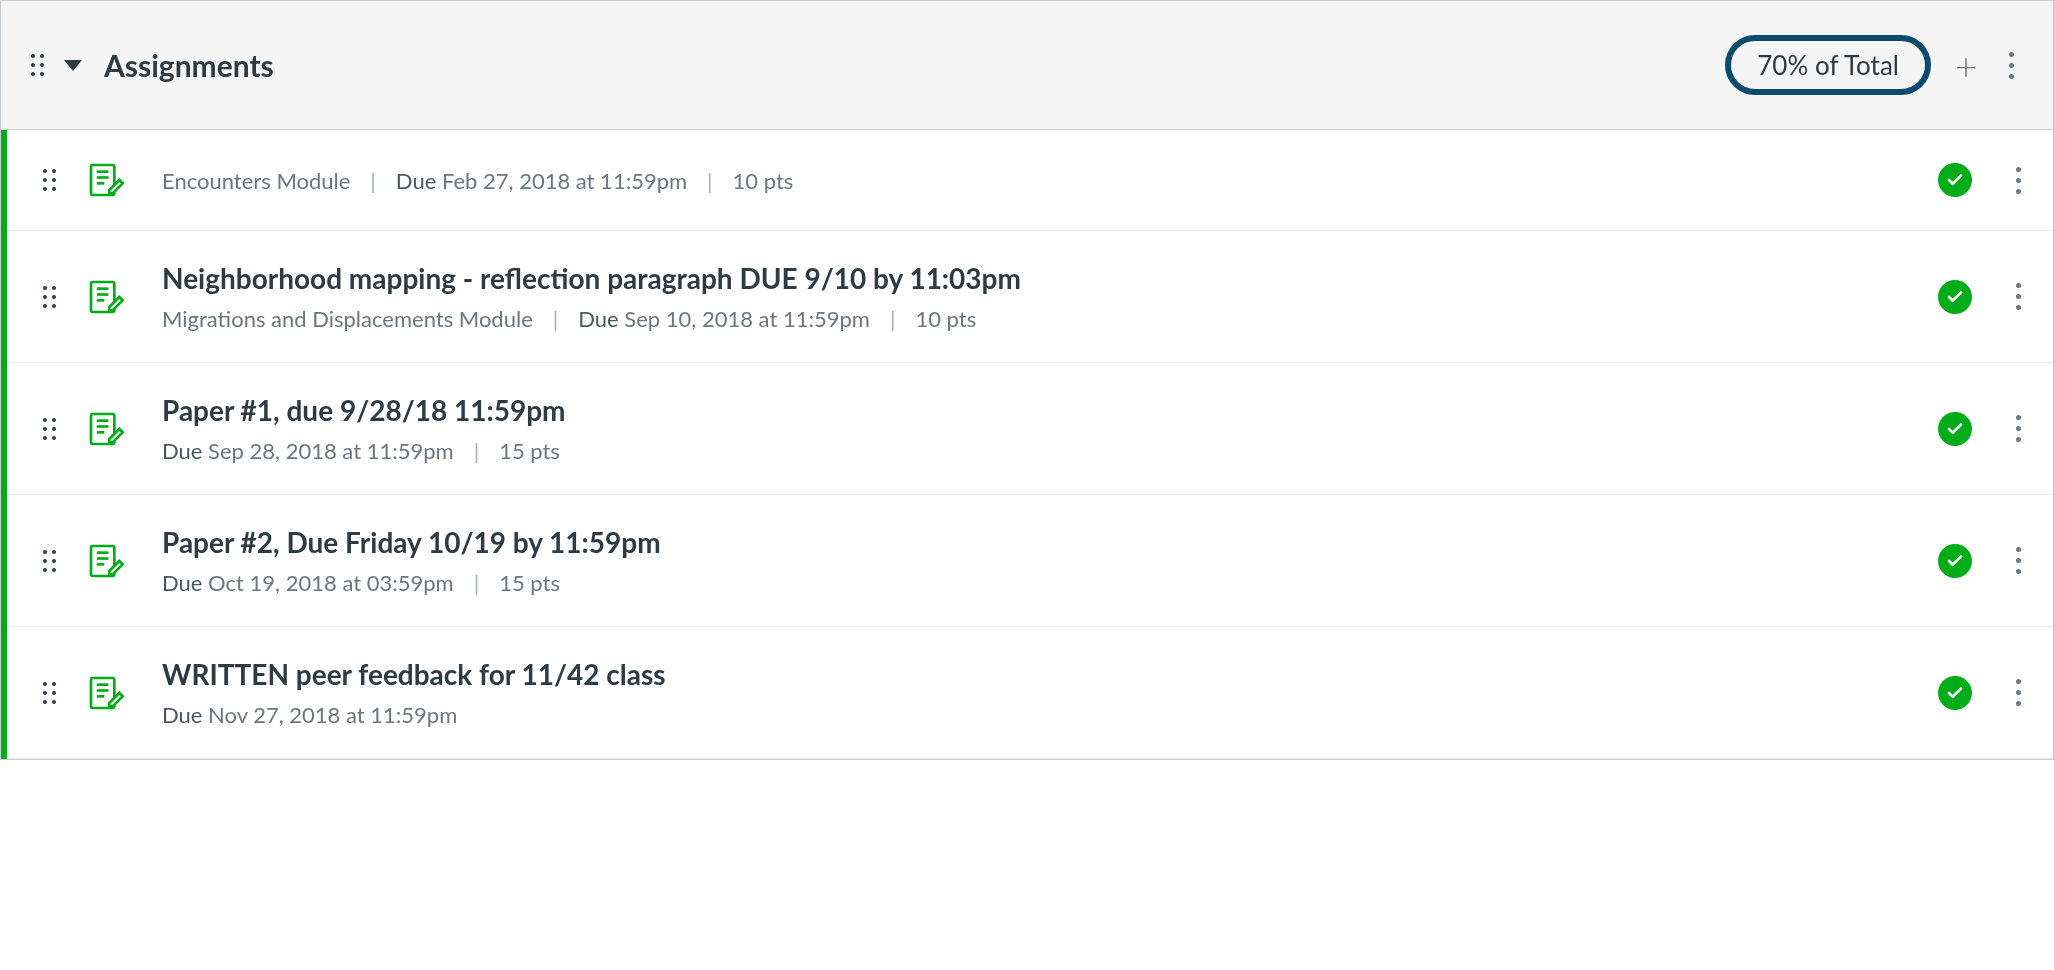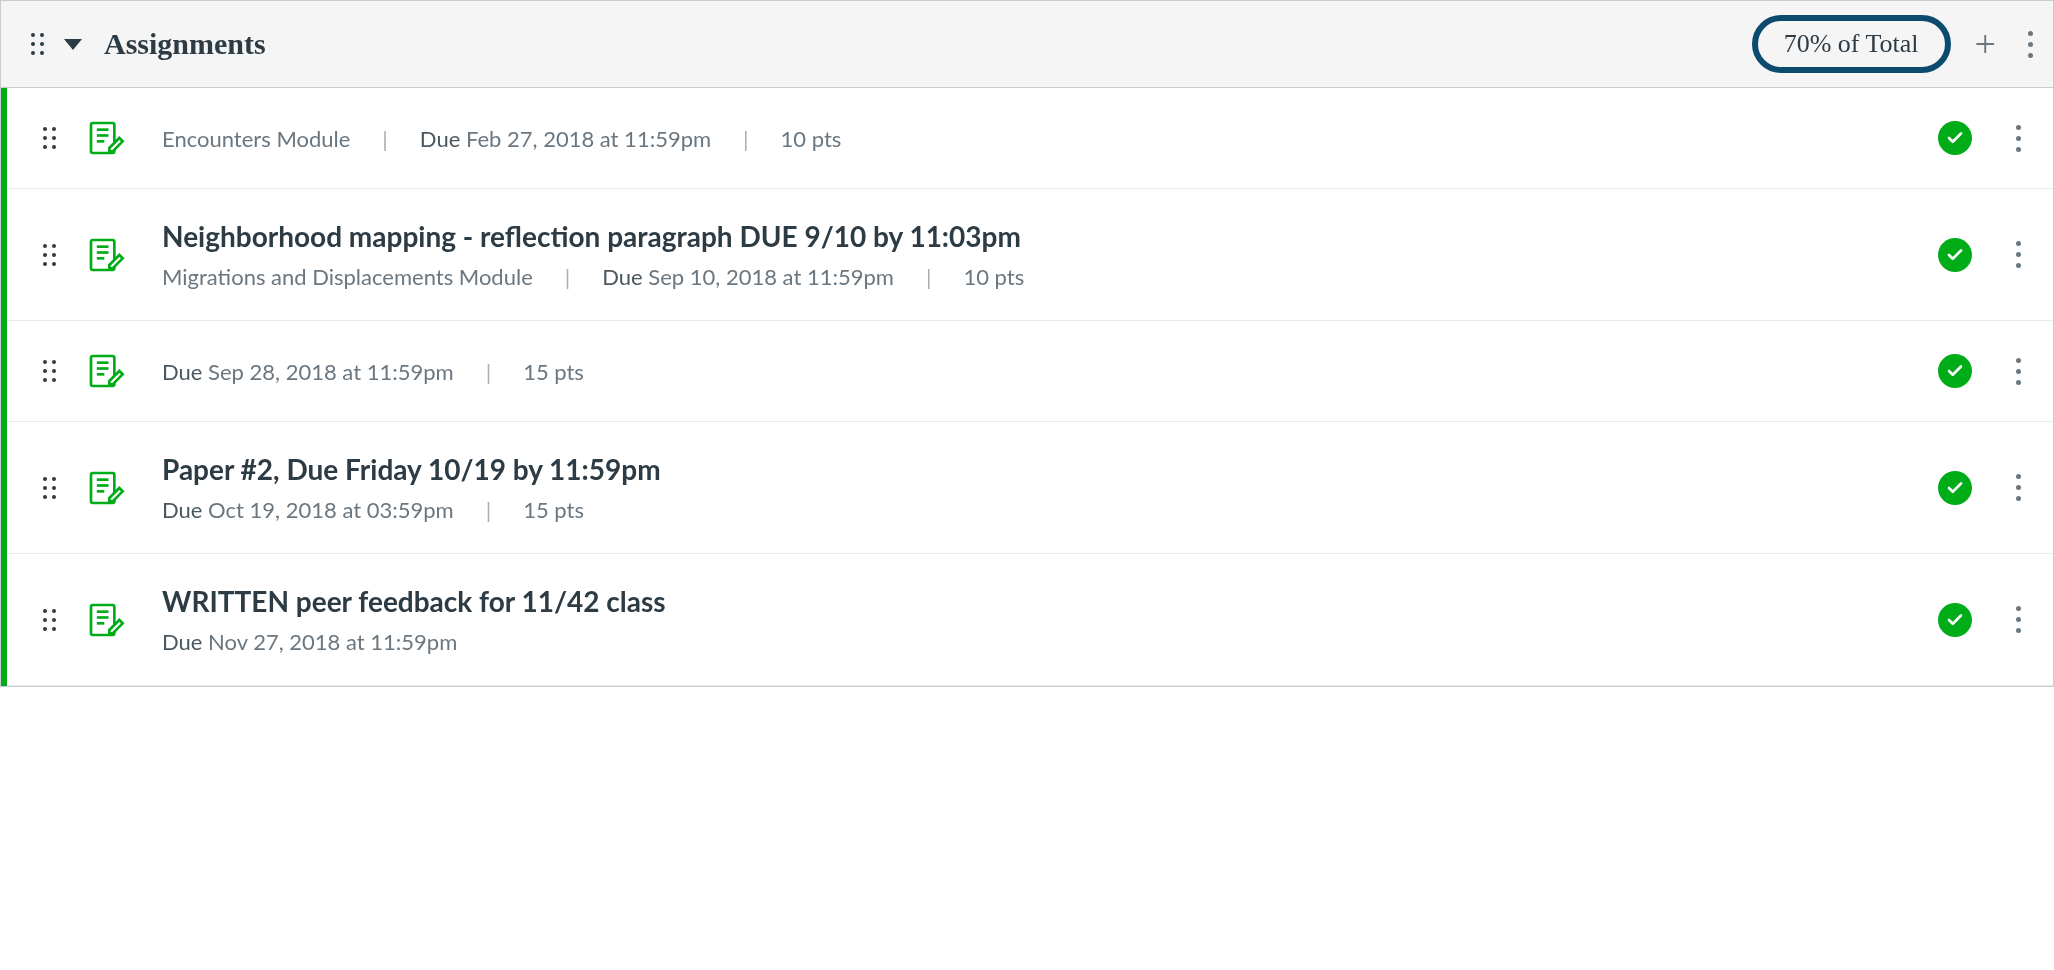--- a/index.html
+++ b/index.html
@@ -13,26 +13,25 @@
     width: 2054px;
     border: 1px solid #C7CDD1;
     border-top: none;
     background: #fff;
   }
 
   
   .group-header {
     display: flex;
     align-items: center;
-    height: 88px;
+    height: 130px;
     background: #F5F5F5;
     border-top: 1px solid #C7CDD1;
     border-bottom: 1px solid #C7CDD1;
-    padding: 0 16px 0 30px;
-    font-family: Liberation Serif, serif;
+    padding: 0 35px 0 30px;
   }
   .drag-handle-header {
     display: flex;
     flex-direction: column;
     justify-content: center;
     gap: 5px;
     cursor: move;
     margin-right: 20px;
   }
   .drag-handle-header .dot-row,
@@ -119,21 +118,21 @@
     font-weight: 700;
     color: #2D3B45;
     margin-bottom: 10px;
   }
   .row-meta {
     font-size: 22px;
     color: #6B7780;
     display: flex;
     flex-wrap: wrap;
     align-items: center;
-    gap: 16px;
+    gap: 4px;
   }
   .meta-sep {
     padding: 0 16px;
     color: #A5AFB5;
   }
   .due-label { font-weight: 400; color: #4A5860; }
   .module-name { color: #6B7780; }
 
   .status-check {
     width: 34px; height: 34px;
@@ -291,20 +290,21 @@
       <div class="assignment-icon">
         <svg width="40" height="40" viewBox="0 0 24 24" fill="none" stroke="#00AC18" stroke-width="1.6">
           <rect x="3" y="3" width="14" height="18" rx="1"></rect>
           <line x1="6.5" y1="7" x2="13.5" y2="7"></line>
           <line x1="6.5" y1="10.5" x2="13.5" y2="10.5"></line>
           <line x1="6.5" y1="14" x2="11" y2="14"></line>
           <path d="M14 18 L20 12 L22 14 L16 20 L14 20 Z" fill="#fff"></path>
         </svg>
       </div>
       <div class="row-main">
+        <div class="row-title">Paper #1, due 9/28/18 11:59pm</div>
         <div class="row-meta">
           <span><span class="due-label">Due</span>&nbsp;<span>Sep 28, 2018 at 11:59pm</span></span>
           <span class="meta-sep">|</span>
           <span>15 pts</span>
         </div>
       </div>
       <div class="status-check">
         <svg width="18" height="18" viewBox="0 0 24 24" fill="none" stroke="#fff" stroke-width="3.5" stroke-linecap="round" stroke-linejoin="round">
             <polyline points="4 12 9 17 20 6"></polyline>
           </svg>

